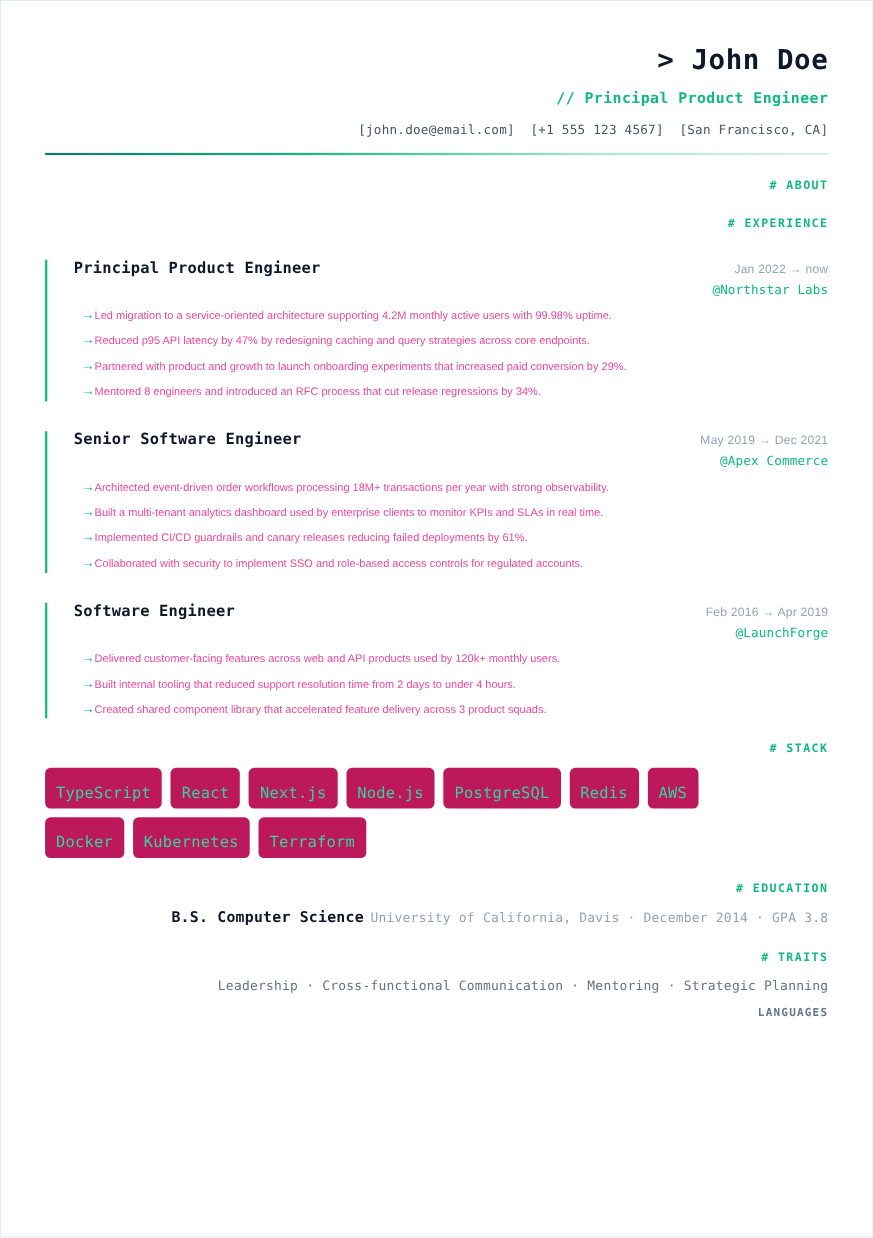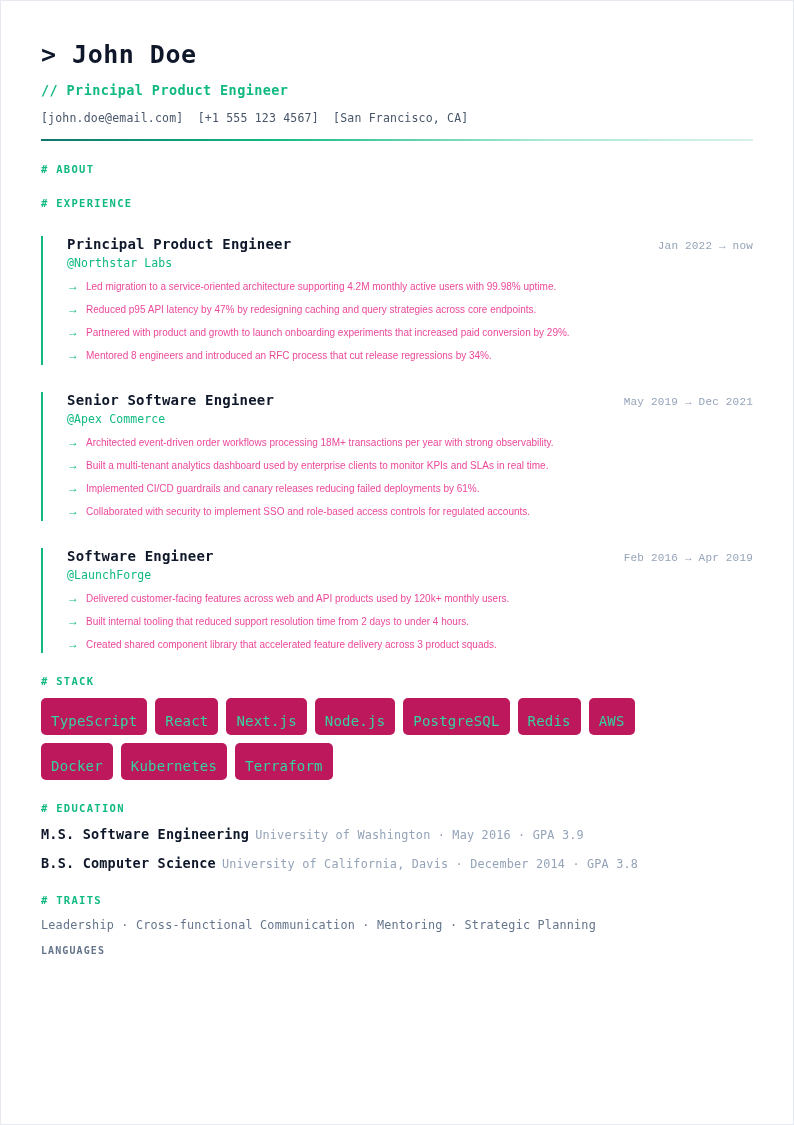--- a/index.html
+++ b/index.html
@@ -15,20 +15,21 @@
   }
   .page {
     box-sizing: border-box;
     width: 794px;
     height: 1125px;
     background: #ffffff;
     border: 1px solid #e6e9ef;
     padding: 40px 40px 0 40px;
     position: relative;
     overflow: hidden;
+    text-align: right;
   }
 
   
   .name {
     font-family: "DejaVu Sans Mono", monospace;
     font-size: 25px;
     font-weight: bold;
     color: #0f172a;
     letter-spacing: 0.5px;
     line-height: 1.15;
@@ -91,21 +92,21 @@
   }
   .job-title {
     font-family: "DejaVu Sans Mono", monospace;
     font-size: 14px;
     font-weight: bold;
     color: #0f172a;
     letter-spacing: 0.2px;
     white-space: pre;
   }
   .job-dates {
-    font-family: Liberation Mono, monospace;
+    font-family: Liberation Sans, sans-serif;
     font-size: 11px;
     color: #94a3b8;
     letter-spacing: 0.2px;
     white-space: pre;
   }
   .job-company {
     font-family: "DejaVu Sans Mono", monospace;
     font-size: 11.5px;
     color: #10b981;
     margin-top: 4px;
@@ -303,23 +304,20 @@
       <span class="tag">AWS</span>
       <span class="tag">Docker</span>
       <span class="tag">Kubernetes</span>
       <span class="tag">Terraform</span>
     </div>
   </div>
 
   <div class="section">
     <div class="sec-head"># EDUCATION</div>
     <div class="edu-row">
-      <span class="edu-degree">M.S. Software Engineering</span><span class="edu-meta">University of Washington · May 2016 · GPA 3.9</span>
-    </div>
-    <div class="edu-row">
       <span class="edu-degree">B.S. Computer Science</span><span class="edu-meta">University of California, Davis · December 2014 · GPA 3.8</span>
     </div>
   </div>
 
   <div class="section">
     <div class="sec-head"># TRAITS</div>
     <div class="traits-line">Leadership · Cross-functional Communication · Mentoring · Strategic Planning</div>
     <div class="sub-label">LANGUAGES</div>
   </div>
 

